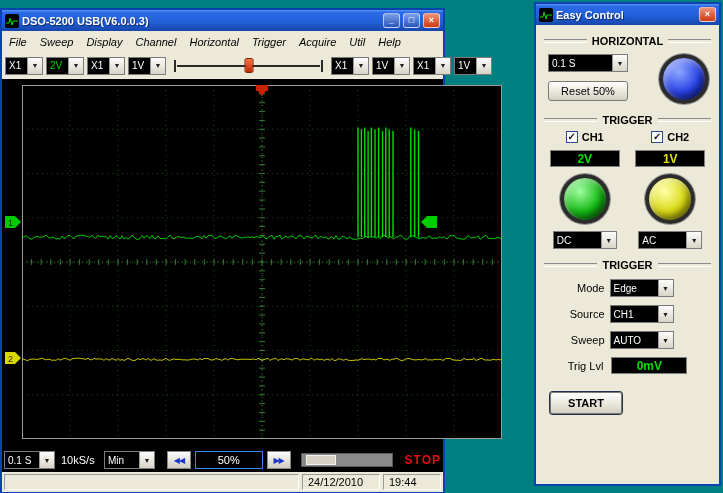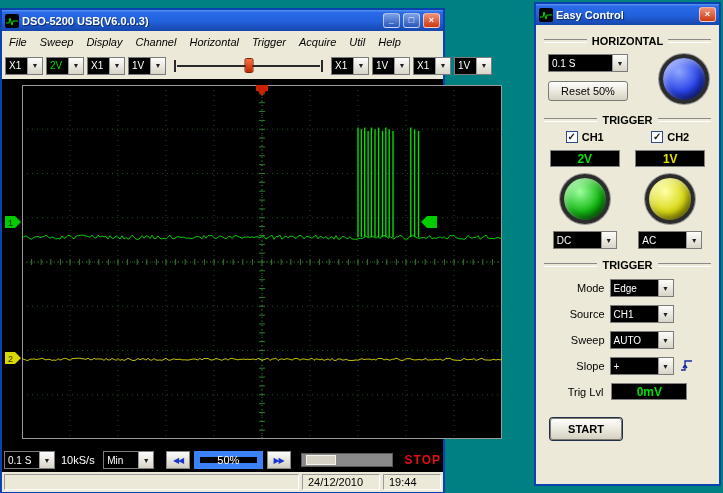--- a/index.html
+++ b/index.html
@@ -52,21 +52,21 @@
     background:linear-gradient(180deg,#ff7040,#c22800);
   }
 
   .client { position:relative; height:369px; background:#000; }
   #scope-svg { position:absolute; left:20px; top:6px; }
   .marker { position:absolute; }
   .marker.left { left:3px; }
 
   .bottombar { height:24px; background:#000; display:flex; align-items:center; gap:4px; padding:0 2px; }
   .bb-label { color:#fff; width:50px; margin-left:2px; }
-  .blk { background:#000; color:#fff; border:6px solid #3b82f6; height:18px; display:flex; align-items:center; justify-content:center; }
+  .blk { background:#000; color:#fff; border:1px solid #3b82f6; height:18px; display:flex; align-items:center; justify-content:center; }
   .pos { width:86px; }
   .navbtn {
     width:24px; height:18px; flex:none; background:linear-gradient(#fdfdfb,#d0ccc0);
     border:1px solid #888; color:#1a35cc; font-size:8px; letter-spacing:-1px;
     display:flex; align-items:center; justify-content:center;
   }
   .scrollbar { width:92px; height:14px; background:#8a8a8a; border:1px solid #5a5a5a; position:relative; flex:none; }
   .thumb { position:absolute; left:4px; top:1px; width:30px; height:10px; background:#d6d2c6; border:1px solid #f4f2ea; }
   .stop { color:#e01010; font-weight:bold; font-size:12px; letter-spacing:1px; margin-left:8px; }
 
@@ -439,32 +439,20 @@
       <span></span>
     </div>
     <div class="trigrow">
       <span class="lab">Sweep</span>
       <div class="combo">
         <span class="val">AUTO</span>
         <span class="arrow">▼</span>
       </div>
       <span></span>
     </div>
-    <div class="trigrow">
-      <span class="lab">Slope</span>
-      <div class="combo">
-        <span class="val">+</span>
-        <span class="arrow">▼</span>
-      </div>
-      <span>
-        <svg width="16" height="16">
-            <path d="M2,13 h4 v-9 h7 M6,8 l-2,3 M6,8 l2,3" stroke="#1a2a9a" stroke-width="1.4" fill="none"></path>
-          </svg>
-      </span>
-    </div>
 
     <div class="trig-lvl-row">
       <span>Trig Lvl</span>
       <div class="lcd green wide">0mV</div>
     </div>
 
     <div class="btnrow">
       <div class="btn primary">START</div>
     </div>
   </div>

